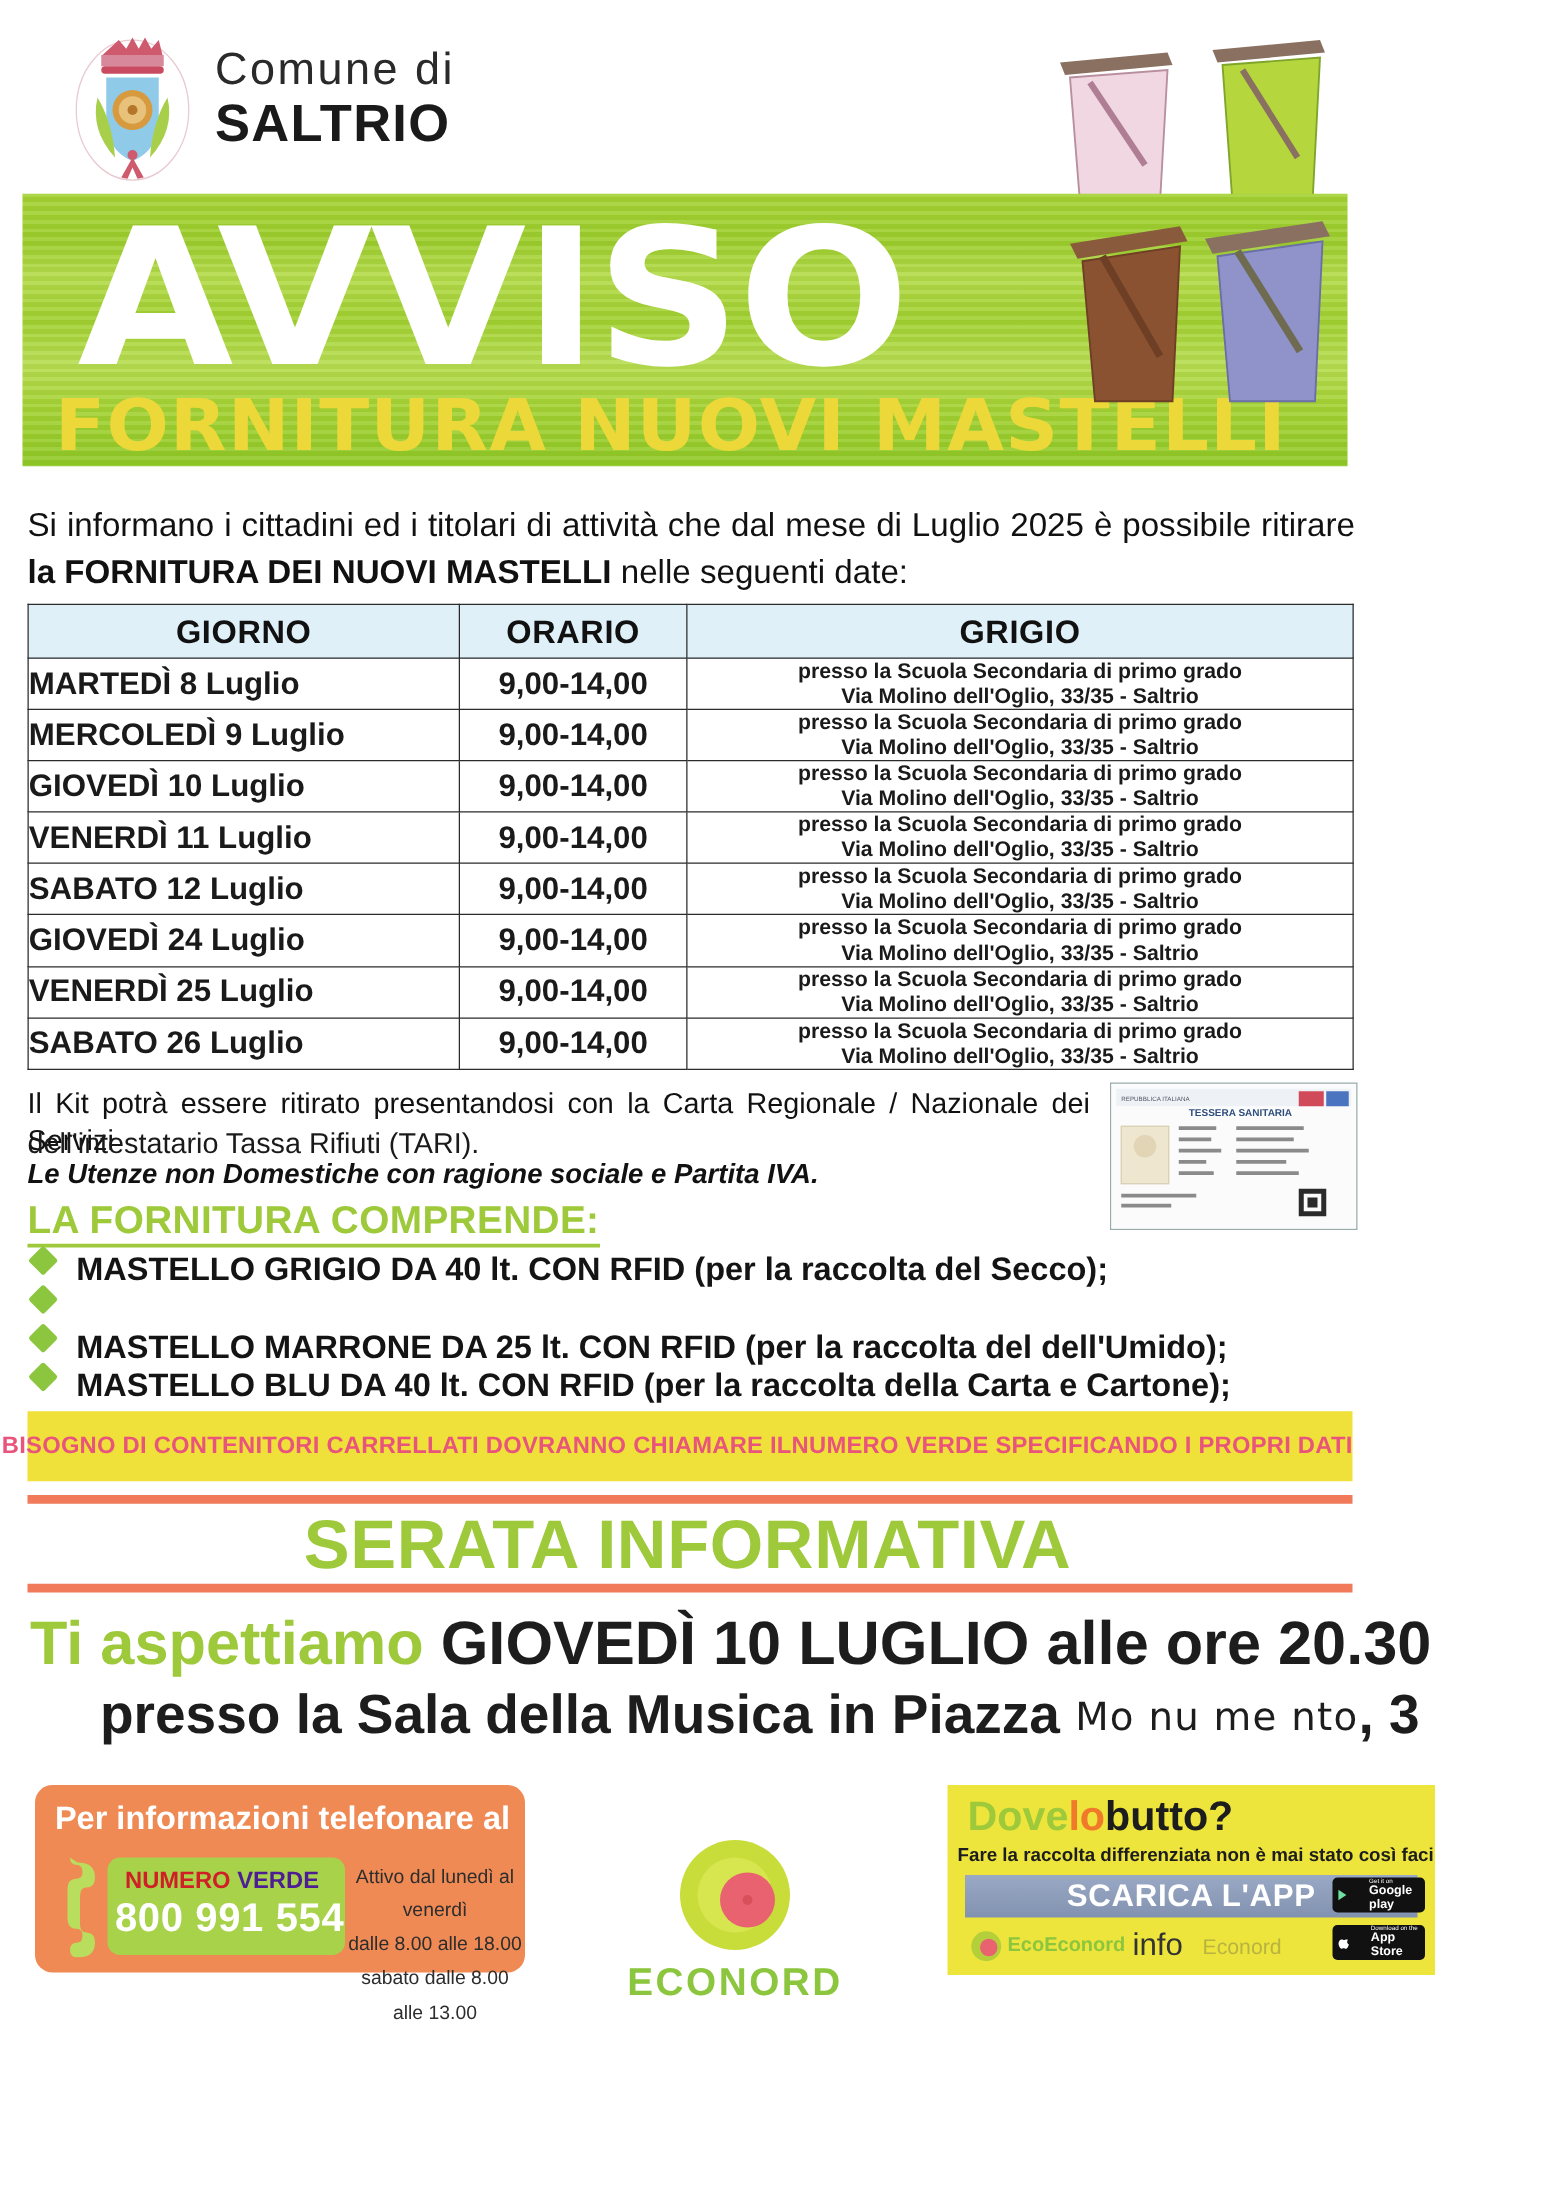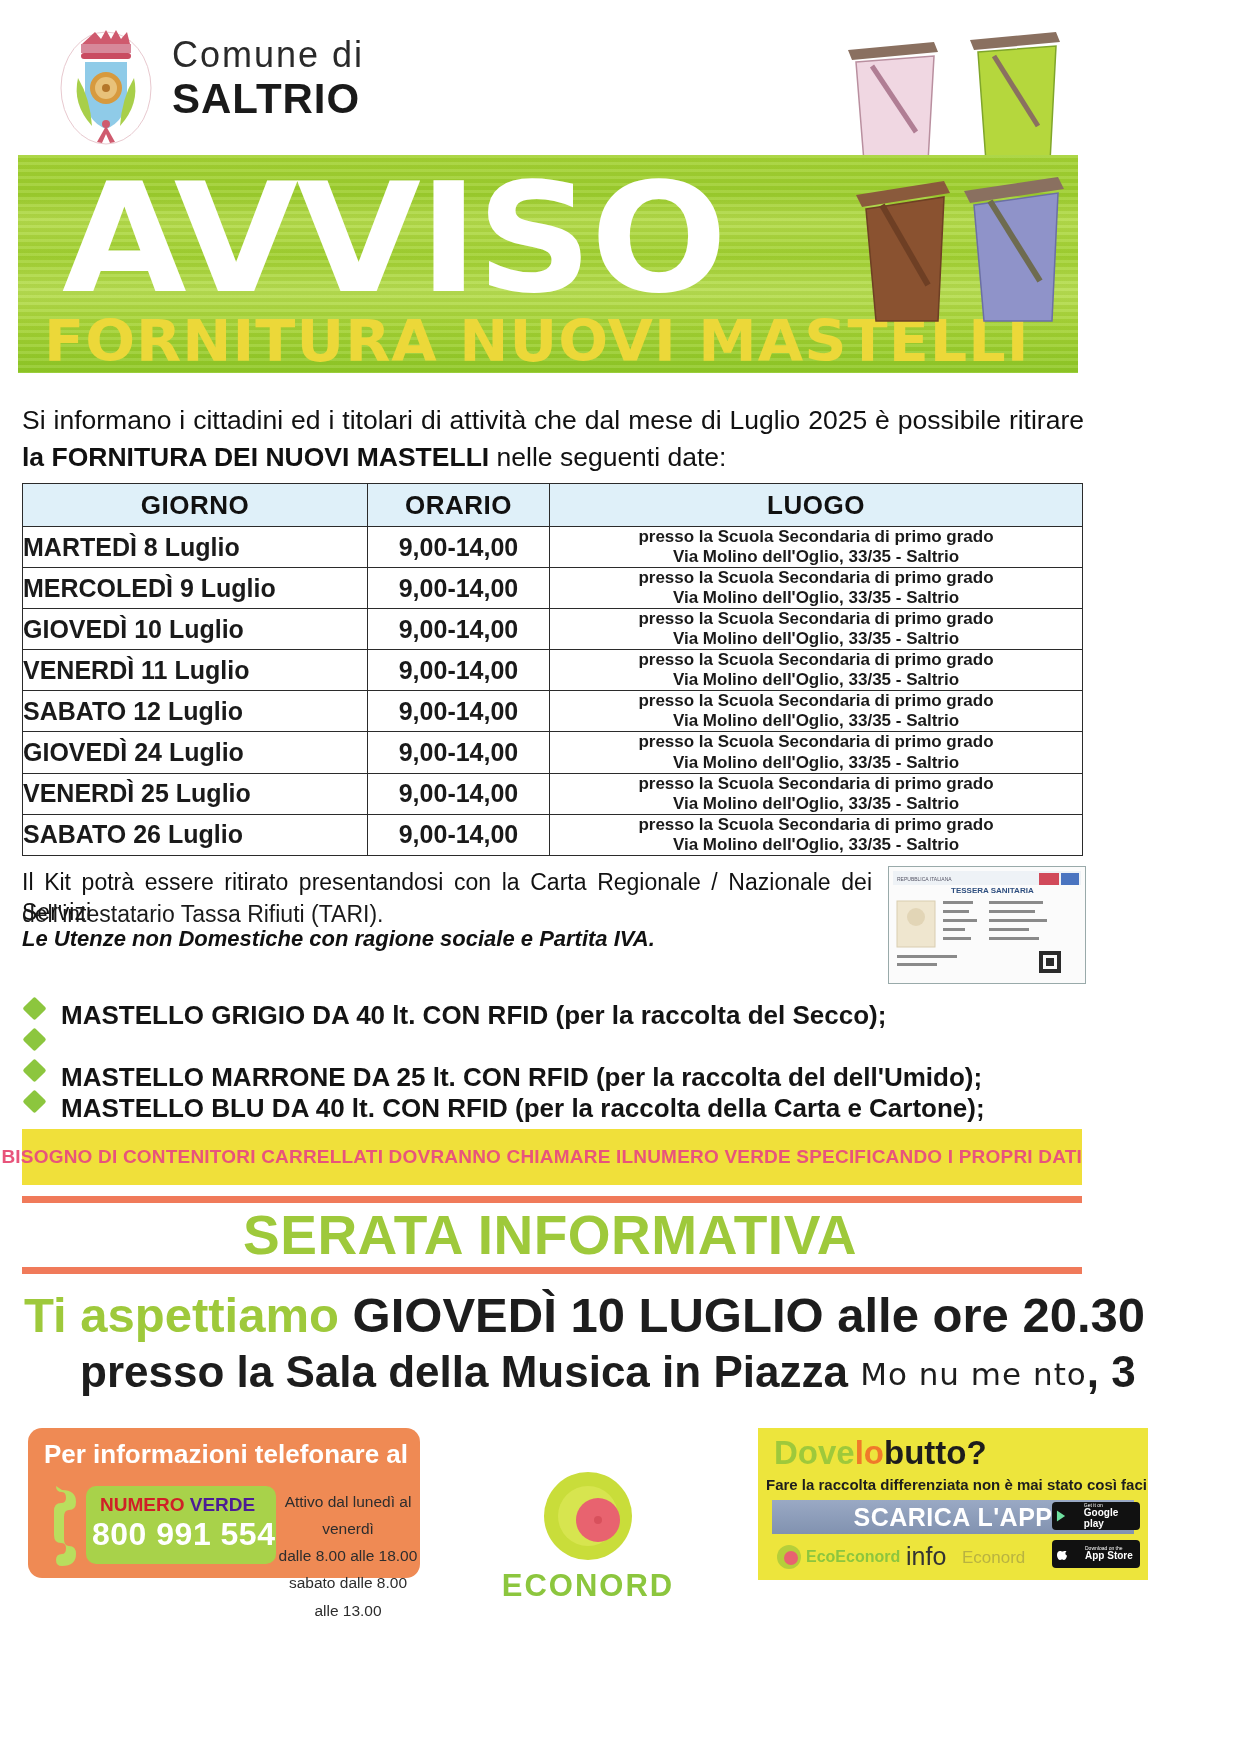--- a/index.html
+++ b/index.html
@@ -190,21 +190,21 @@
     background:linear-gradient(180deg,#9aa9c4,#8192b0);
     display:flex;align-items:center;justify-content:center;
   }
   .scarica span{font-size:25px;font-weight:bold;color:#ffffff;letter-spacing:.5px;}
   .info-row{position:absolute;left:14px;top:112px;width:366px;height:34px;}
   .eco-dot{position:absolute;left:4px;top:4px;width:26px;height:26px;}
   .eco-ecologia{position:absolute;left:34px;top:8px;font-size:16px;font-weight:bold;color:#8cc63e;}
   .info-word{position:absolute;left:134px;top:2px;font-size:25px;color:#333;}
   .info-econord{position:absolute;left:190px;top:8px;font-size:17px;color:#b9b341;}
   .store-badge{
-    position:absolute;width:88px;height:28px;background:#111;border-radius:4px;
+    position:absolute;width:74px;height:28px;background:#111;border-radius:4px;
     color:#fff;display:flex;align-items:center;gap:16px;padding:0 4px;box-sizing:border-box;
   }
   .store-badge .sb-txt{display:flex;flex-direction:column;line-height:1.05;}
   .store-badge .sb-small{font-size:5px;}
   .store-badge .sb-big{font-size:10px;font-weight:bold;}
   #badge-appstore{right:8px;top:112px;}
   #badge-gplay{right:8px;top:74px;}
 </style>
 </head>
 <body>
@@ -282,21 +282,21 @@
   <table class="dates">
     <colgroup>
         <col class="c-giorno">
         <col class="c-orario">
         <col class="c-luogo">
       </colgroup>
     <thead>
       <tr>
         <th>GIORNO</th>
         <th>ORARIO</th>
-        <th>LUOGO</th>
+        <th>GRIGIO</th>
       </tr>
     </thead>
     <tbody id="dates-body">
         <tr>
           <td class="giorno">MARTEDÌ 8 Luglio</td>
           <td class="orario">9,00-14,00</td>
           <td class="luogo">
             <div>presso la Scuola Secondaria di primo grado</div>
             <div>Via Molino dell'Oglio, 33/35 - Saltrio</div>
           </td>
@@ -387,20 +387,21 @@
         <rect x="100" y="70" width="50" height="3"></rect>
         <rect x="8" y="88" width="60" height="3"></rect>
           <rect x="8" y="96" width="40" height="3"></rect>
       </g>
       <rect x="150" y="84" width="22" height="22" fill="#2b2b2b"></rect>
       <rect x="154" y="88" width="14" height="14" fill="#fbfbfb"></rect>
       <rect x="157" y="91" width="8" height="8" fill="#2b2b2b"></rect>
     </svg>
   </div>
 
+  <div class="comprende">LA FORNITURA COMPRENDE:</div>
   <div class="bullets" id="supply-list">
       <div class="bullet-row">
         <span class="diamond"></span>
         <span class="bullet-text">MASTELLO GRIGIO DA 40 lt. CON RFID (per la raccolta del Secco);</span>
       </div>
       <div class="bullet-row">
         <span class="diamond"></span>
       </div>
       <div class="bullet-row">
         <span class="diamond"></span>

